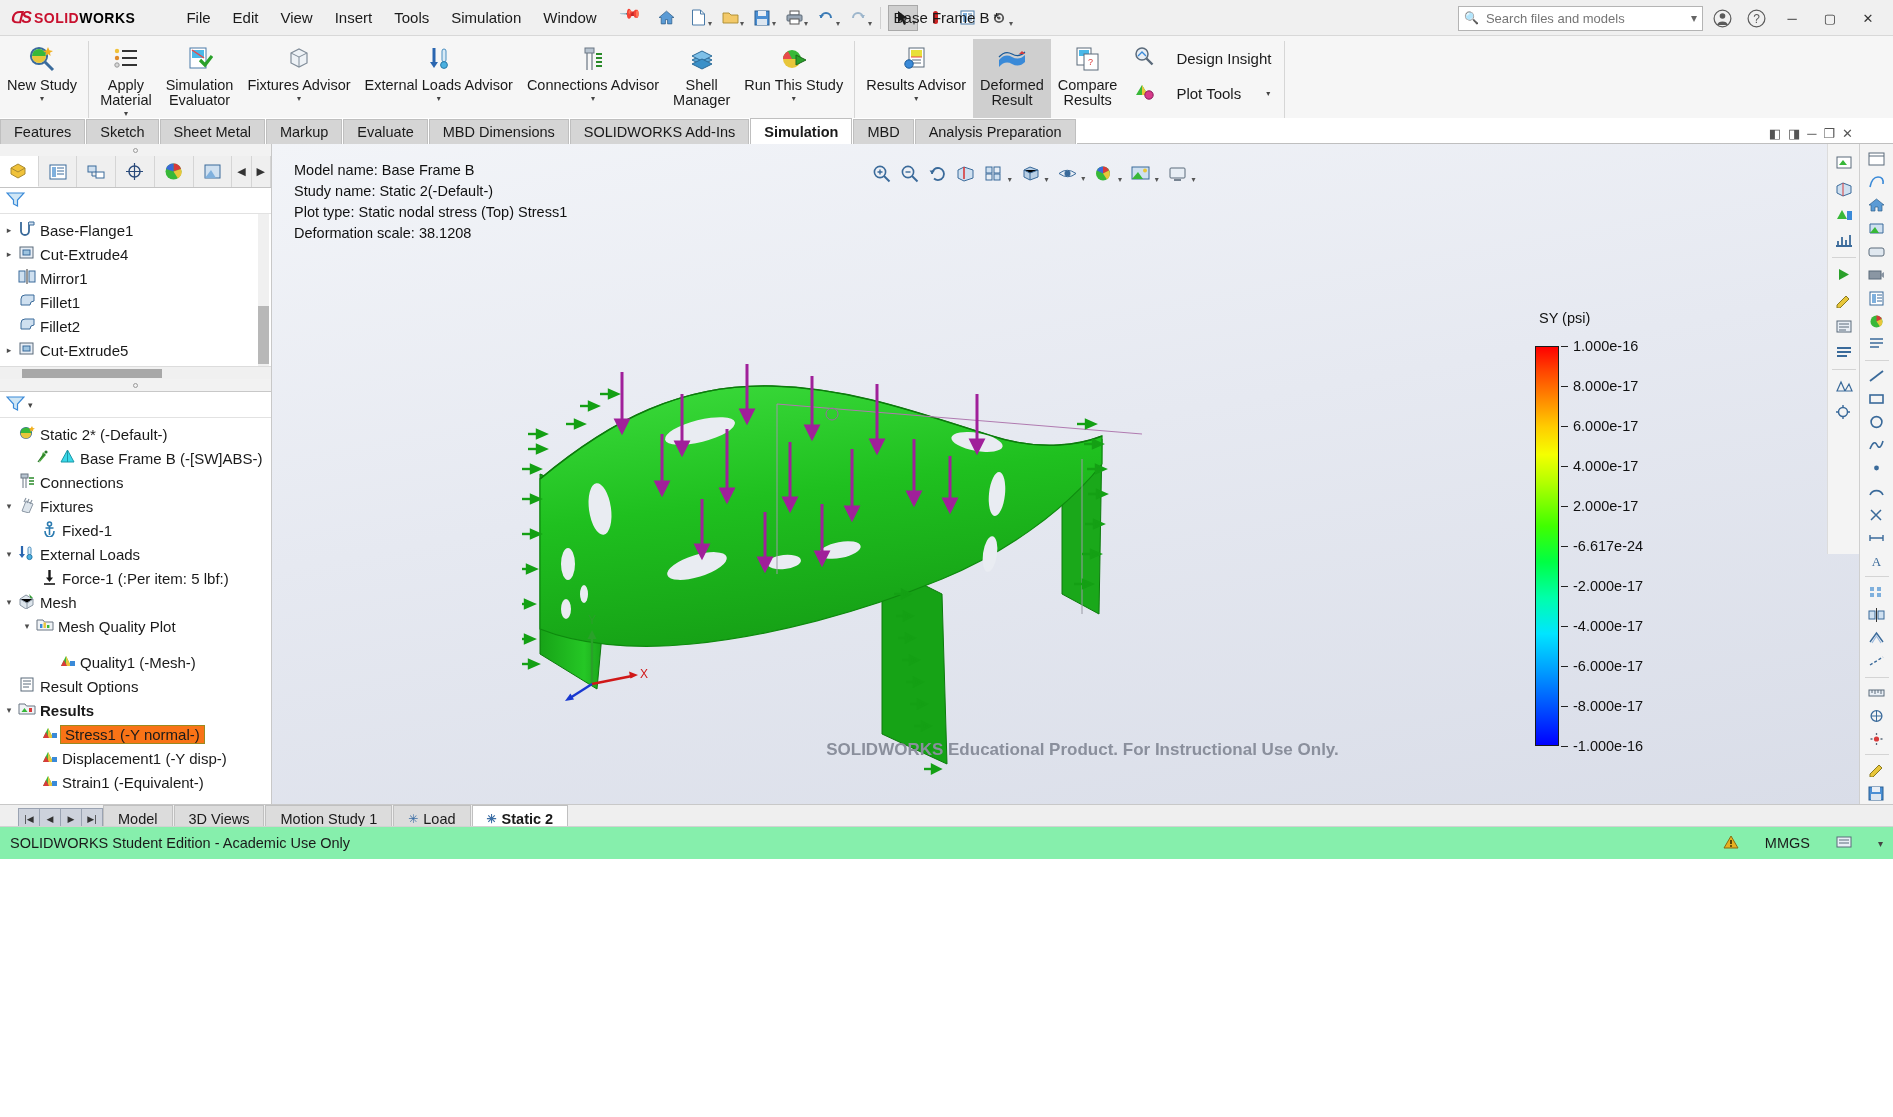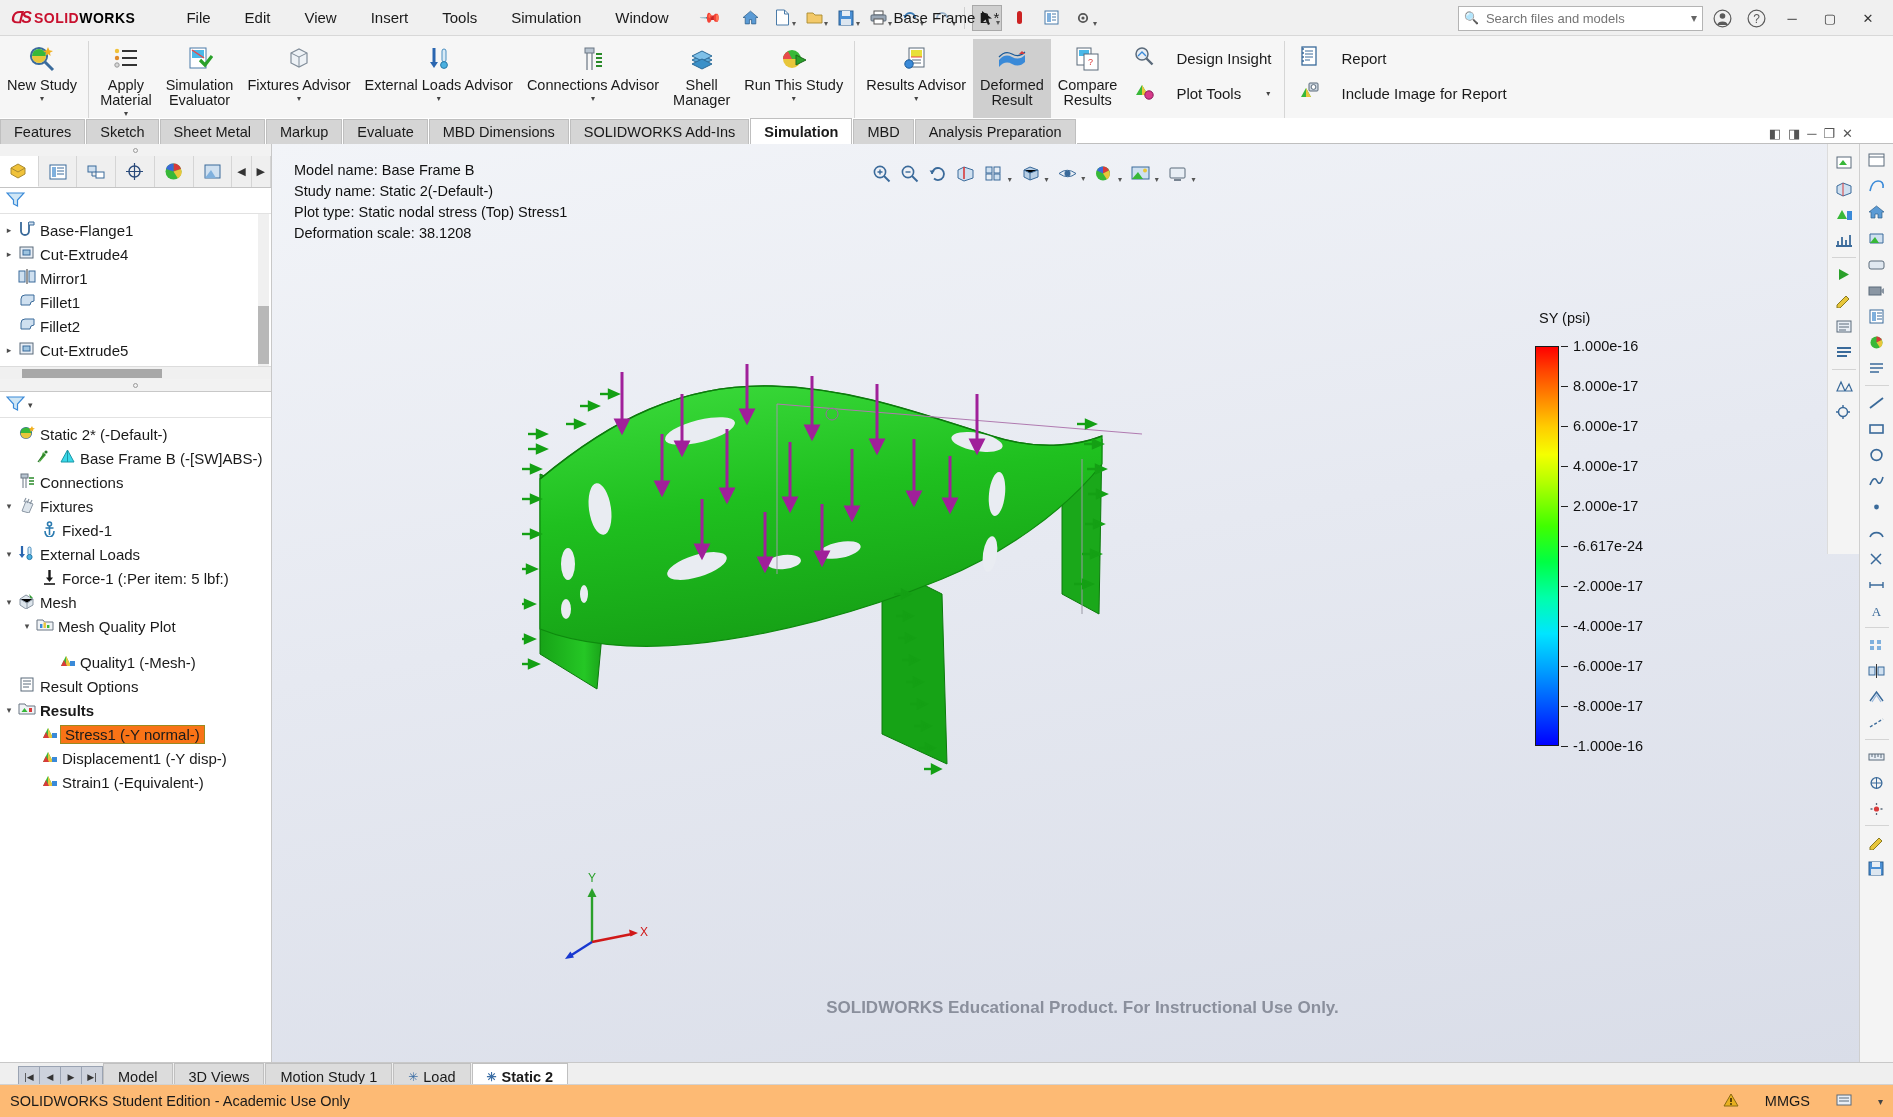--- a/index.html
+++ b/index.html
@@ -4,34 +4,34 @@
 <style>
   * { box-sizing: border-box; }
   html, body { margin:0; padding:0; }
   body {
     width:1893px; height:1117px;
     font-family:"Liberation Sans", sans-serif;
     font-size:15px; color:#1a1a1a;
     background:#ffffff; overflow:hidden;
     -webkit-font-smoothing:antialiased;
   }
-  .app { position:relative; width:1893px; height:1117px; }
+  .app { position:relative; width:1893px; height:859px; }
 
   
   .titlebar {
     position:absolute; top:0; left:0; width:1893px; height:36px;
     background:#f0f0f0; border-bottom:1px solid #d8d8d8;
     display:flex; align-items:center;
   }
   .logo { display:flex; align-items:center; padding:0 14px 0 10px; }
   .logo .ds { color:#c8102e; font-weight:bold; font-size:16px; font-style:italic; letter-spacing:-1px; }
   .logo .sw { color:#c8102e; font-weight:bold; font-size:14px; letter-spacing:0.5px; margin-left:3px;}
   .logo .sw i { font-style:normal; }
   .logo .sw .w { color:#000000; }
-  .menubar { display:flex; align-items:center; gap:12px; margin-left:26px; }
+  .menubar { display:flex; gap:0; margin-left:26px; }
   .menubar .mi { padding:5px 11px; font-size:15px; color:#1a1a1a; cursor:default; white-space:nowrap; }
   .pin { margin-left:10px; color:#4a4a4a; font-size:14px; transform:rotate(45deg); }
   .tb-icons { display:flex; align-items:center; margin-left:16px; gap:2px; }
   .tbi { width:30px; height:26px; display:flex; align-items:center; justify-content:center;
          font-size:15px; color:#3c6ea5; cursor:default; position:relative; }
   .tbi .car { font-size:8px; color:#555; position:absolute; right:1px; bottom:3px; }
   .tbi.sel { background:#cfcfcf; border:1px solid #a9a9a9; }
   .sep { width:1px; height:22px; background:#d0d0d0; margin:0 5px; }
   .doctitle { position:absolute; left:50%; transform:translateX(-50%); font-size:15px; color:#1a1a1a; }
   .tbright { position:absolute; right:8px; top:0; height:36px; display:flex; align-items:center; gap:4px; }
@@ -170,21 +170,21 @@
   .navbtns { display:flex; }
   .navb { width:22px; height:21px; background:#cdd2dc; border:1px solid #9aa3b2;
           display:flex; align-items:center; justify-content:center; font-size:9px; color:#333; margin-right:-1px; }
   .btab { height:27px; padding:0 14px; display:flex; align-items:center; gap:5px;
           font-size:14.5px; color:#1a1a1a; background:#dcdcdc;
           border:1px solid #c0c0c0; border-bottom:none; margin-left:1px; cursor:default; }
   .btab.on { background:#ffffff; font-weight:bold; }
   .btab .sico { font-size:12px; color:#3c6ea5; }
   .statusbar {
     position:absolute; bottom:0; left:0; width:1893px; height:27px;
-    background:#fdba74; border-top:1px solid #d2d2d2;
+    background:#86efac; border-top:1px solid #d2d2d2;
     display:flex; align-items:center; font-size:14.5px; color:#1a1a1a; padding:16px 10px;
   }
   .statusbar .right { margin-left:auto; display:flex; align-items:center; gap:26px; }
   .statusbar .sicn { color:#b08000; font-size:14px; }
 </style>
 </head>
 <body>
 
 <div class="app">
 
@@ -471,43 +471,20 @@
               <path d="M8 4 l6 10 h-6 Z" fill="#e8c63a"></path>
               <circle cx="15" cy="14" r="4.2" fill="#d83a8a" stroke="#8a1a5a"></circle>
             </svg>
         </span>
         <span class="lbl">Plot Tools</span>
         <span class="drop">▾</span>
       </div>
     </div>
     <div class="vsep"></div>
 
-    <div class="cmdstack">
-      <div class="cmdrow">
-        <span class="glyph">
-          <svg width="20" height="20" viewBox="0 0 20 20">
-              <rect x="3" y="1" width="14" height="18" fill="#fff" stroke="#3a6a9a" stroke-width="1.3"></rect>
-              <path d="M6 5 h8 M6 8 h8 M6 11 h8 M6 14 h5" stroke="#3a6a9a"></path>
-              <path d="M3 3 h2 M3 7 h2 M3 11 h2 M3 15 h2" stroke="#3a6a9a" stroke-width="1.6"></path>
-            </svg>
-        </span>
-        <span class="lbl">Report</span>
-      </div>
-      <div class="cmdrow">
-        <span class="glyph">
-          <svg width="20" height="20" viewBox="0 0 20 20">
-              <path d="M2 16 l5 -9 l5 9 Z" fill="#38b838"></path>
-              <path d="M7 7 l5 9 h-5 Z" fill="#e8c63a"></path>
-              <rect x="10" y="2" width="9" height="8" rx="1" fill="#cfd8e2" stroke="#5a6a7a"></rect>
-              <circle cx="14.5" cy="6" r="2.4" fill="#fff" stroke="#5a6a7a"></circle>
-            </svg>
-        </span>
-        <span class="lbl">Include Image for Report</span>
-      </div>
-    </div>
   </div>
 
   <div class="rtabs">
     <div class="rtab">Features</div>
     <div class="rtab">Sketch</div>
     <div class="rtab">Sheet Metal</div>
     <div class="rtab">Markup</div>
     <div class="rtab">Evaluate</div>
     <div class="rtab">MBD Dimensions</div>
     <div class="rtab">SOLIDWORKS Add-Ins</div>

